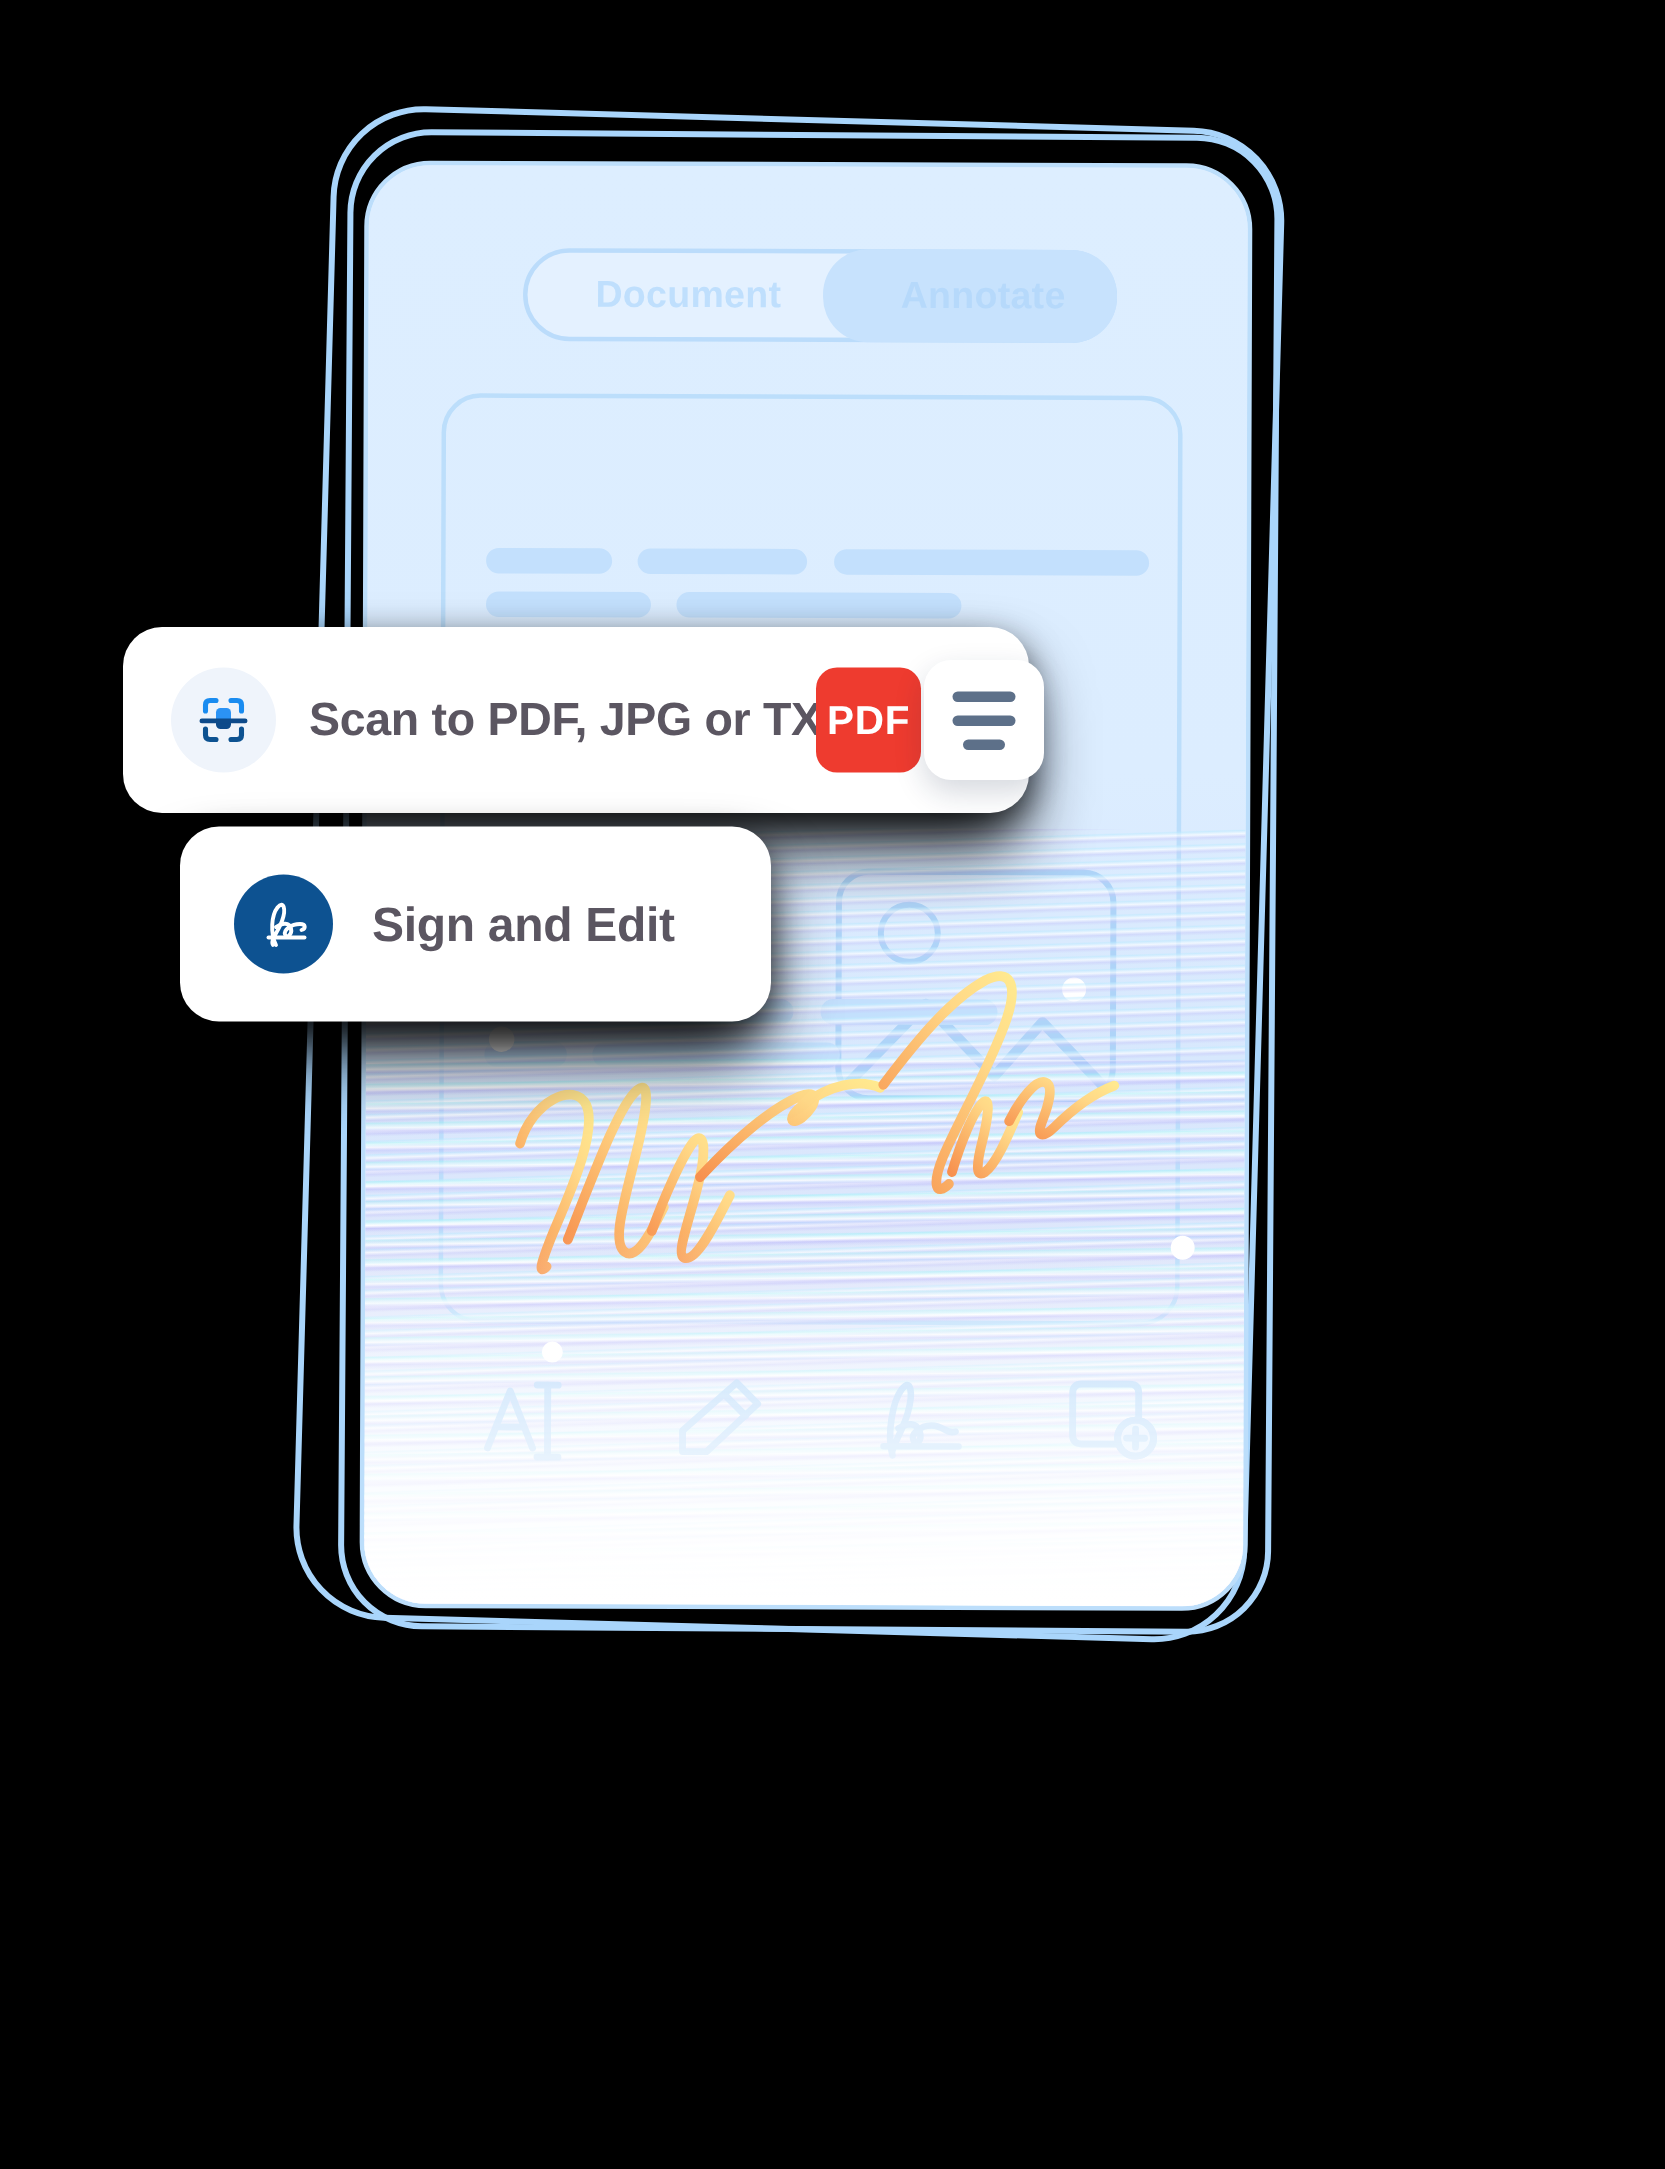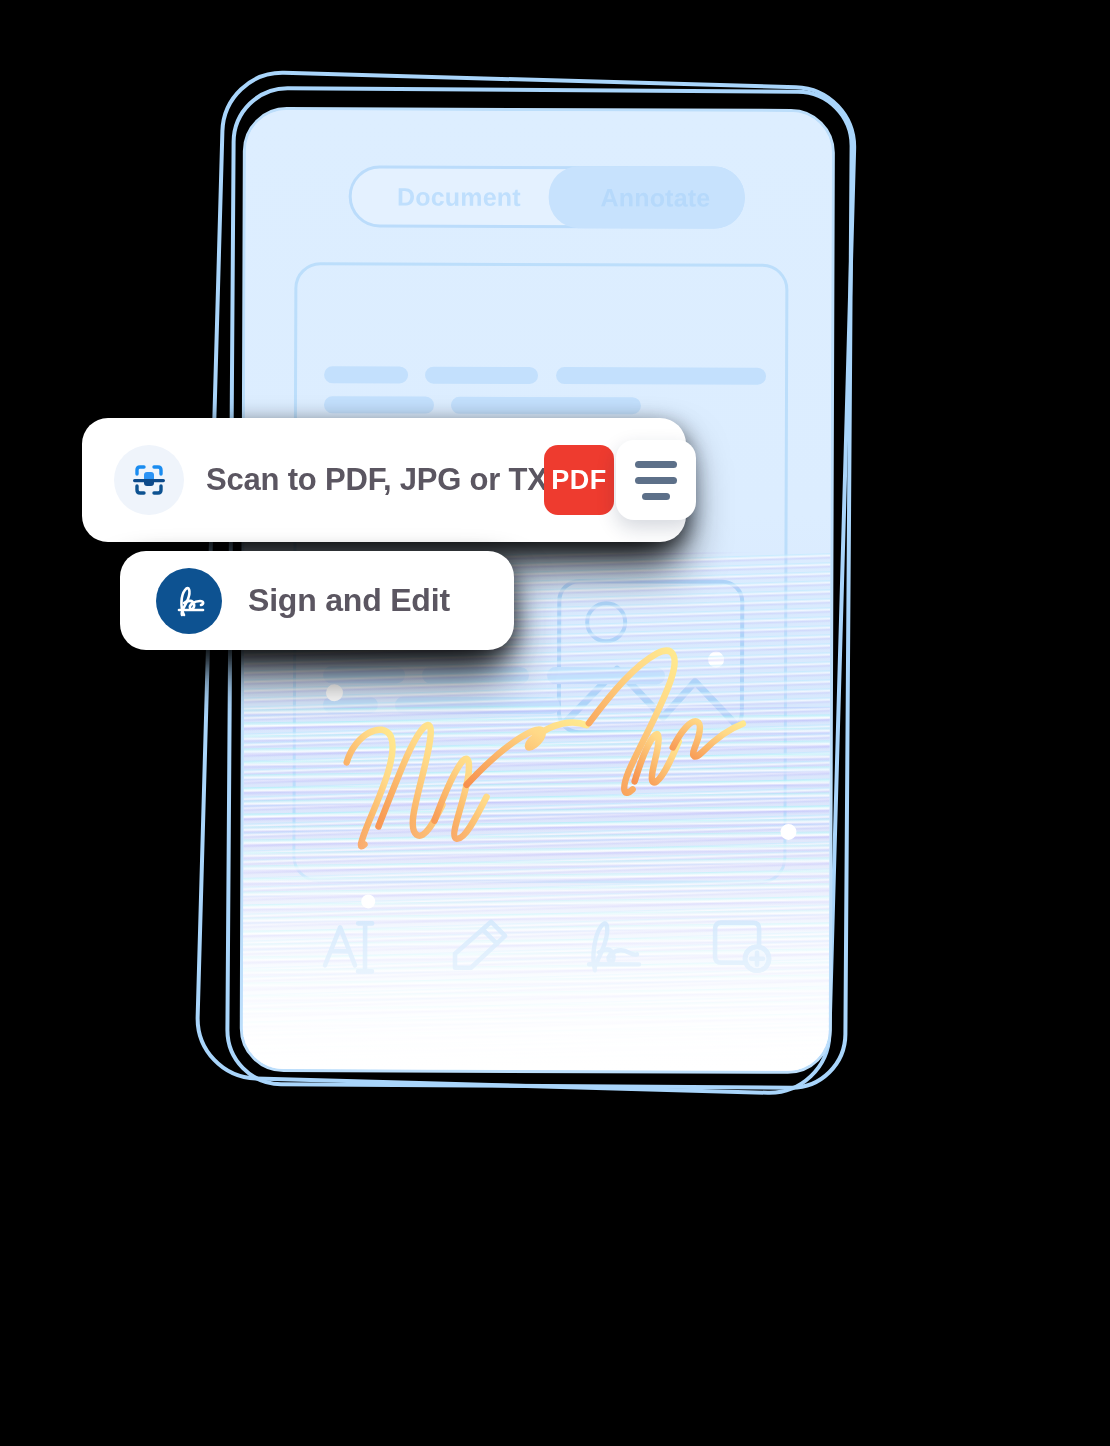--- a/index.html
+++ b/index.html
@@ -110,21 +110,21 @@
   
   .dot{position:absolute;background:#fff;border-radius:50%;}
 
   
   .card{
     position:absolute;background:#fff;border-radius:26px;
     box-shadow:0 26px 46px -6px rgba(0,0,0,0.92), 0 8px 22px rgba(0,0,0,0.6);
     display:flex;align-items:center;
   }
   .card-scan{left:82px;top:418px;width:604px;height:124px;padding-left:32px;box-sizing:border-box;}
-  .card-sign{left:120px;top:551px;width:394px;height:99px;padding-left:36px;box-sizing:border-box;}
+  .card-sign{left:120px;top:551px;width:394px;height:130px;padding-left:36px;box-sizing:border-box;}
 
   .scan-badge{
     width:70px;height:70px;border-radius:50%;background:#eff4fb;
     display:flex;align-items:center;justify-content:center;flex:none;
   }
   .card-label{
     font-size:31px;font-weight:700;color:#5b5661;letter-spacing:-0.2px;
     white-space:nowrap;
   }
   .scan-label{margin-left:22px;}

